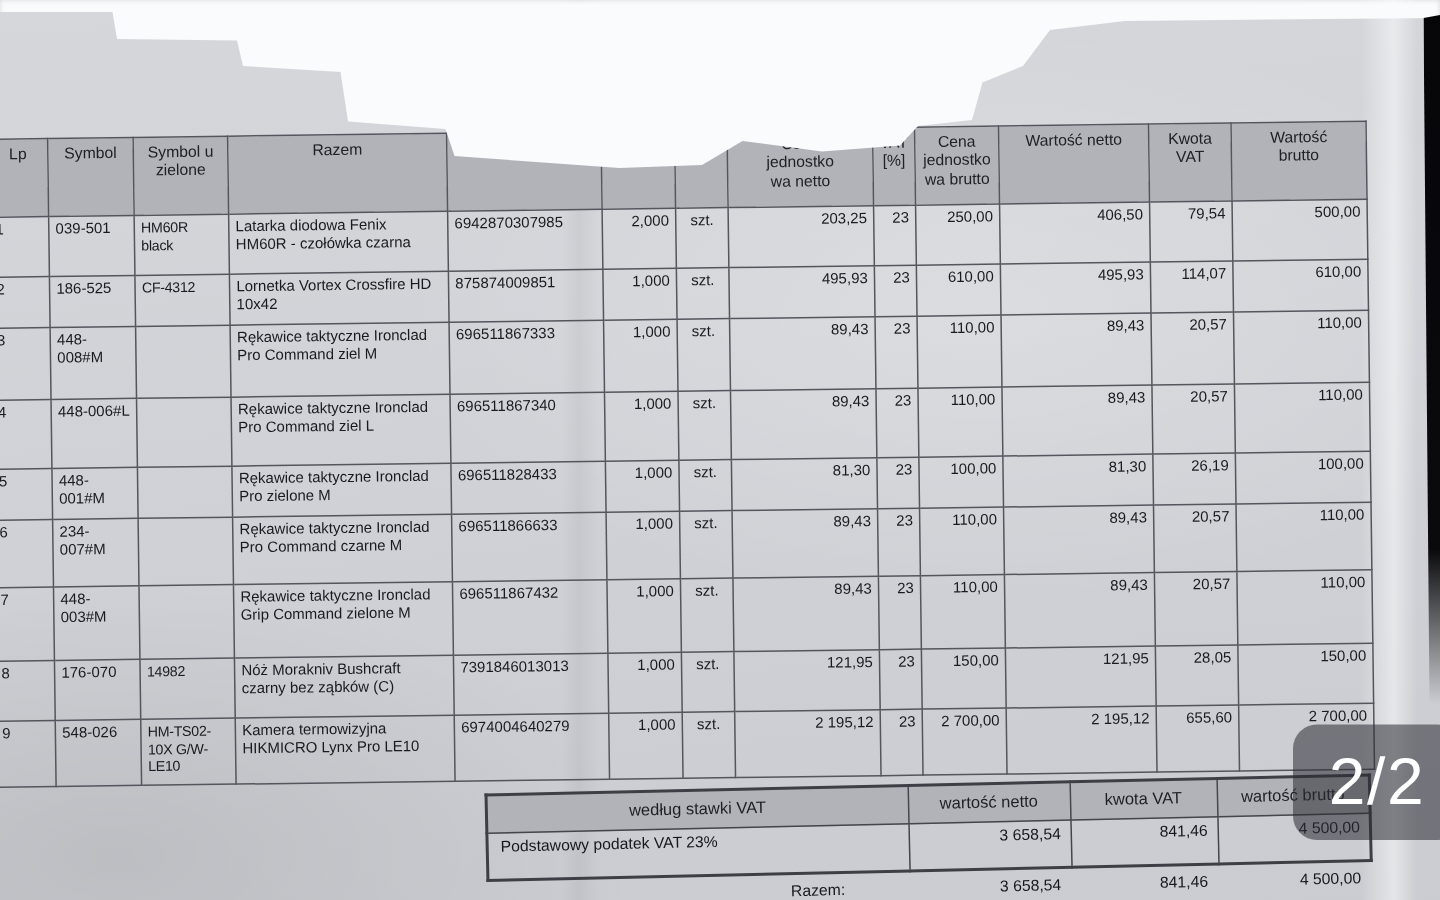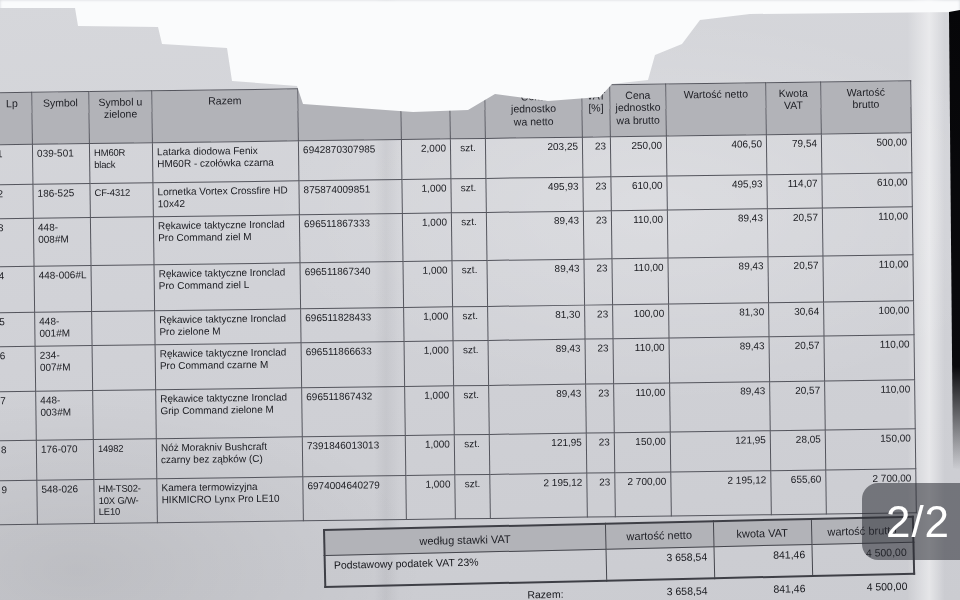--- a/index.html
+++ b/index.html
@@ -167,21 +167,21 @@
             <td class="c-left cell-symbol">448-001#M</td>
             <td class="c-left cell-supplier_symbol"></td>
             <td class="c-left cell-name">Rękawice taktyczne Ironclad Pro zielone M</td>
             <td class="c-left cell-ean">696511828433</td>
             <td class="c-right cell-quantity">1,000</td>
             <td class="c-unit cell-unit">szt.</td>
             <td class="c-right cell-unit_price_net">81,30</td>
             <td class="c-center cell-vat_rate">23</td>
             <td class="c-right cell-unit_price_gross">100,00</td>
             <td class="c-right cell-value_net">81,30</td>
-            <td class="c-right cell-vat_amount">30,64</td>
+            <td class="c-right cell-vat_amount">26,19</td>
             <td class="c-right cell-value_gross">100,00</td>
           </tr>
           <tr style="height: 45px;">
             <td class="c-lp cell-lp">6</td>
             <td class="c-left cell-symbol">234-007#M</td>
             <td class="c-left cell-supplier_symbol"></td>
             <td class="c-left cell-name">Rękawice taktyczne Ironclad Pro Command czarne M</td>
             <td class="c-left cell-ean">696511866633</td>
             <td class="c-right cell-quantity">1,000</td>
             <td class="c-unit cell-unit">szt.</td>

